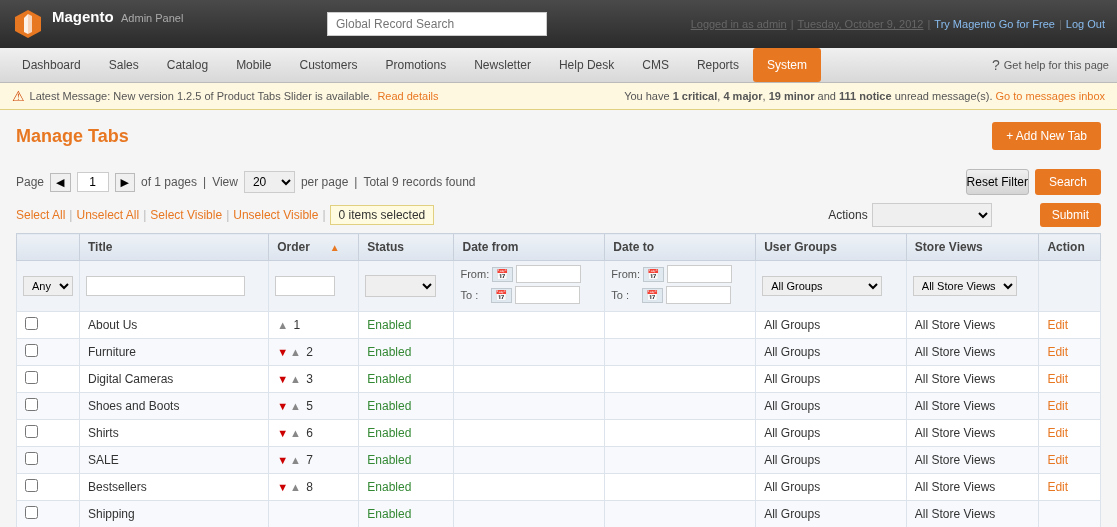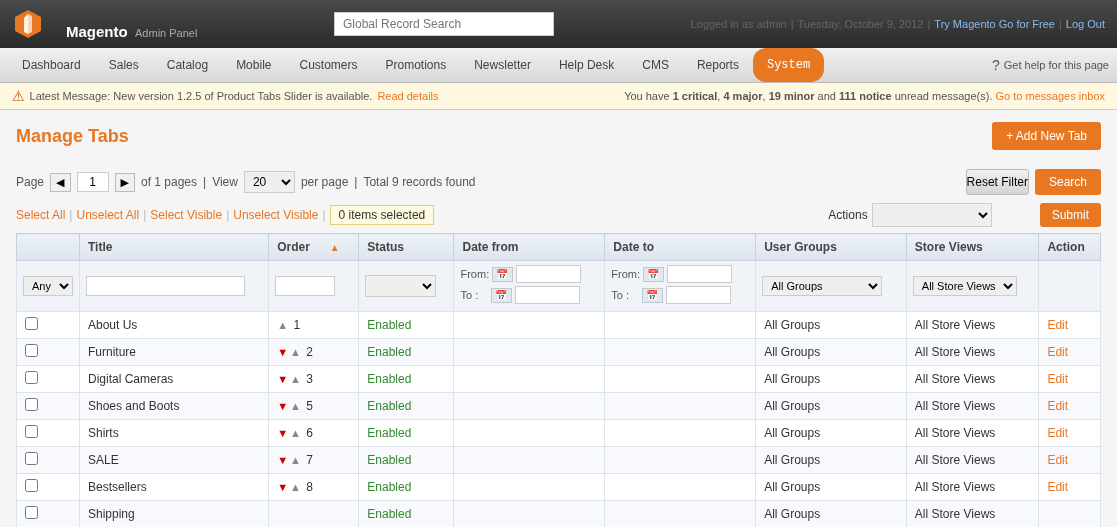--- a/index.html
+++ b/index.html
@@ -1,31 +1,31 @@
 <!DOCTYPE html>
 <html><head>
   <meta charset="utf-8">
   <style>
     * { box-sizing: border-box; margin: 0; padding: 0; }
     body { font-family: Arial, sans-serif; font-size: 12px; background: #f5f5f5; color: #333; }
 
     
     .header { background: linear-gradient(to bottom, #4a4a4a, #2a2a2a); padding: 8px 12px; display: flex; align-items: center; justify-content: space-between; }
-    .logo-area { display: flex; align-items: flex-end; gap: 22px; }
+    .logo-area { display: flex; align-items: flex-start; gap: 8px; }
     .logo-icon { width: 32px; height: 32px; }
     .search-area { display: flex; align-items: center; }
     .search-area input { width: 220px; padding: 4px 8px; border: 1px solid #ccc; font-size: 12px; }
     .header-right { color: #ccc; font-size: 11px; display: flex; align-items: center; gap: 4px; }
     .header-right a { color: #88bbee; text-decoration: none; }
-    .header-right span { color: #666; }
+    .header-right span { color: #666; text-decoration: underline; }
 
     
     .nav { background: linear-gradient(to bottom, #f0f0f0, #d8d8d8); border-bottom: 1px solid #bbb; display: flex; align-items: center; padding: 0 8px; }
     .nav-item { padding: 10px 14px; cursor: pointer; color: #444; text-decoration: none; font-size: 12px; white-space: nowrap; }
-    .nav-item.active { background: #e87722; color: #fff; border-radius: 13px; font-family: Liberation Mono, monospace; }
+    .nav-item.active { background: #e87722; color: #fff; border-radius: 3px; }
     .nav-right { margin-left: auto; display: flex; align-items: center; gap: 4px; }
     .help-btn { color: #555; font-size: 11px; cursor: pointer; display: flex; align-items: center; gap: 3px; }
 
     
     .msg-bar { background: #fff8e1; border-bottom: 1px solid #e0d080; padding: 5px 12px; display: flex; justify-content: space-between; align-items: center; font-size: 11px; color: #555; }
     .msg-left { display: flex; align-items: center; gap: 5px; }
     .msg-icon { color: #cc4400; font-size: 14px; }
     .msg-bar a { color: #e87722; text-decoration: none; }
     .msg-right a { color: #e87722; text-decoration: none; }
 

